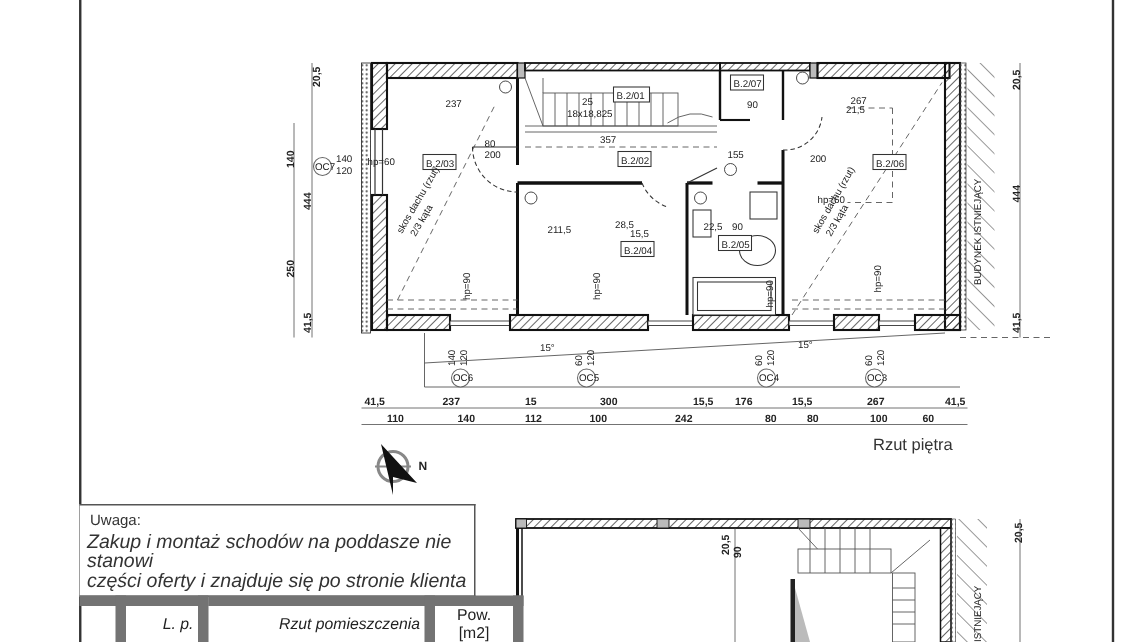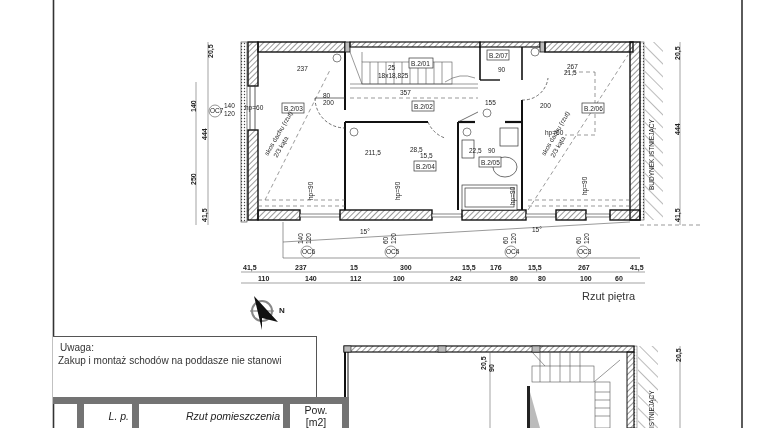--- a/index.html
+++ b/index.html
@@ -4,21 +4,21 @@
 <style>
   html,body{margin:0;padding:0;background:#fff;}
   body{width:760px;height:428px;overflow:hidden;position:relative;font-family:"Liberation Sans",sans-serif;color:#222;}
   #plan{position:absolute;left:0;top:0;width:760px;height:428px;}
   .dim{font-family:"Liberation Sans",sans-serif;font-size:7px;fill:#222;font-weight:bold;}
   .lbl{font-family:"Liberation Sans",sans-serif;font-size:6.5px;fill:#222;}
   .room{font-family:"Liberation Sans",sans-serif;font-size:6.5px;fill:#222;}
   .title{font-family:"Liberation Sans",sans-serif;font-size:11px;fill:#333;}
   .note{position:absolute;left:53px;top:336px;width:263px;height:60px;border:1px solid #555;border-left:none;background:#fff;}
   .note-head{position:absolute;left:60px;top:342px;font-size:10px;color:#333;}
-  .note-body{position:absolute;left:58px;top:354px;width:260px;font-size:10px;line-height:13px;color:#333;}
+  .note-body{position:absolute;left:58px;top:354px;width:260px;font-size:13px;line-height:13px;color:#333;font-style:italic;}
   table.rooms{position:absolute;left:53px;top:397px;border-collapse:collapse;font-size:10.5px;color:#222;}
   table.rooms td,table.rooms th{border:7px solid #737373;padding:0 3px;height:15px;font-weight:normal;}
   table.rooms th.i,table.rooms td.i{font-style:italic;text-align:right;}
   table.rooms .blank{width:18px;border-left:none;}
 </style>
 </head>
 <body>
 
 <svg id="plan" viewBox="0 0 760 428" xmlns="http://www.w3.org/2000/svg">
   <defs>
@@ -306,20 +306,21 @@
     </g>
     <line x1="680" y1="346" x2="680" y2="428" stroke="#444" stroke-width="0.5"></line>
     <text class="lbl" x="654" y="428" transform="rotate(-90 654 428)">ISTNIEJĄCY</text>
   </g>
 </svg>
 
 <div class="note"></div>
 <div class="note-head">Uwaga:</div>
 <div class="note-body">
   <div>Zakup i montaż schodów na poddasze nie stanowi</div>
+  <div>części oferty i znajduje się po stronie klienta</div>
 </div>
 
 <table class="rooms">
   <tbody>
       <tr>
     <th class="blank"></th>
     <th class="i" style="width:42px">L. p.</th>
     <th class="i" style="width:138px">Rzut pomieszczenia</th>
     <th style="width:46px;text-align:center">Pow. [m2]</th>
   </tr>

